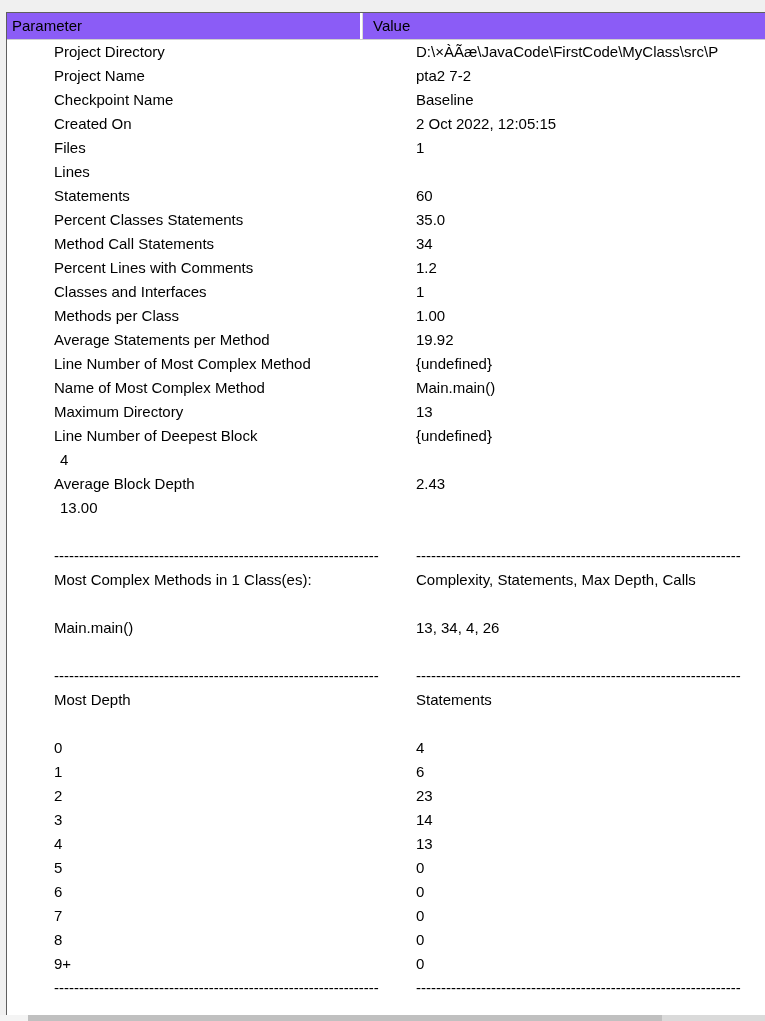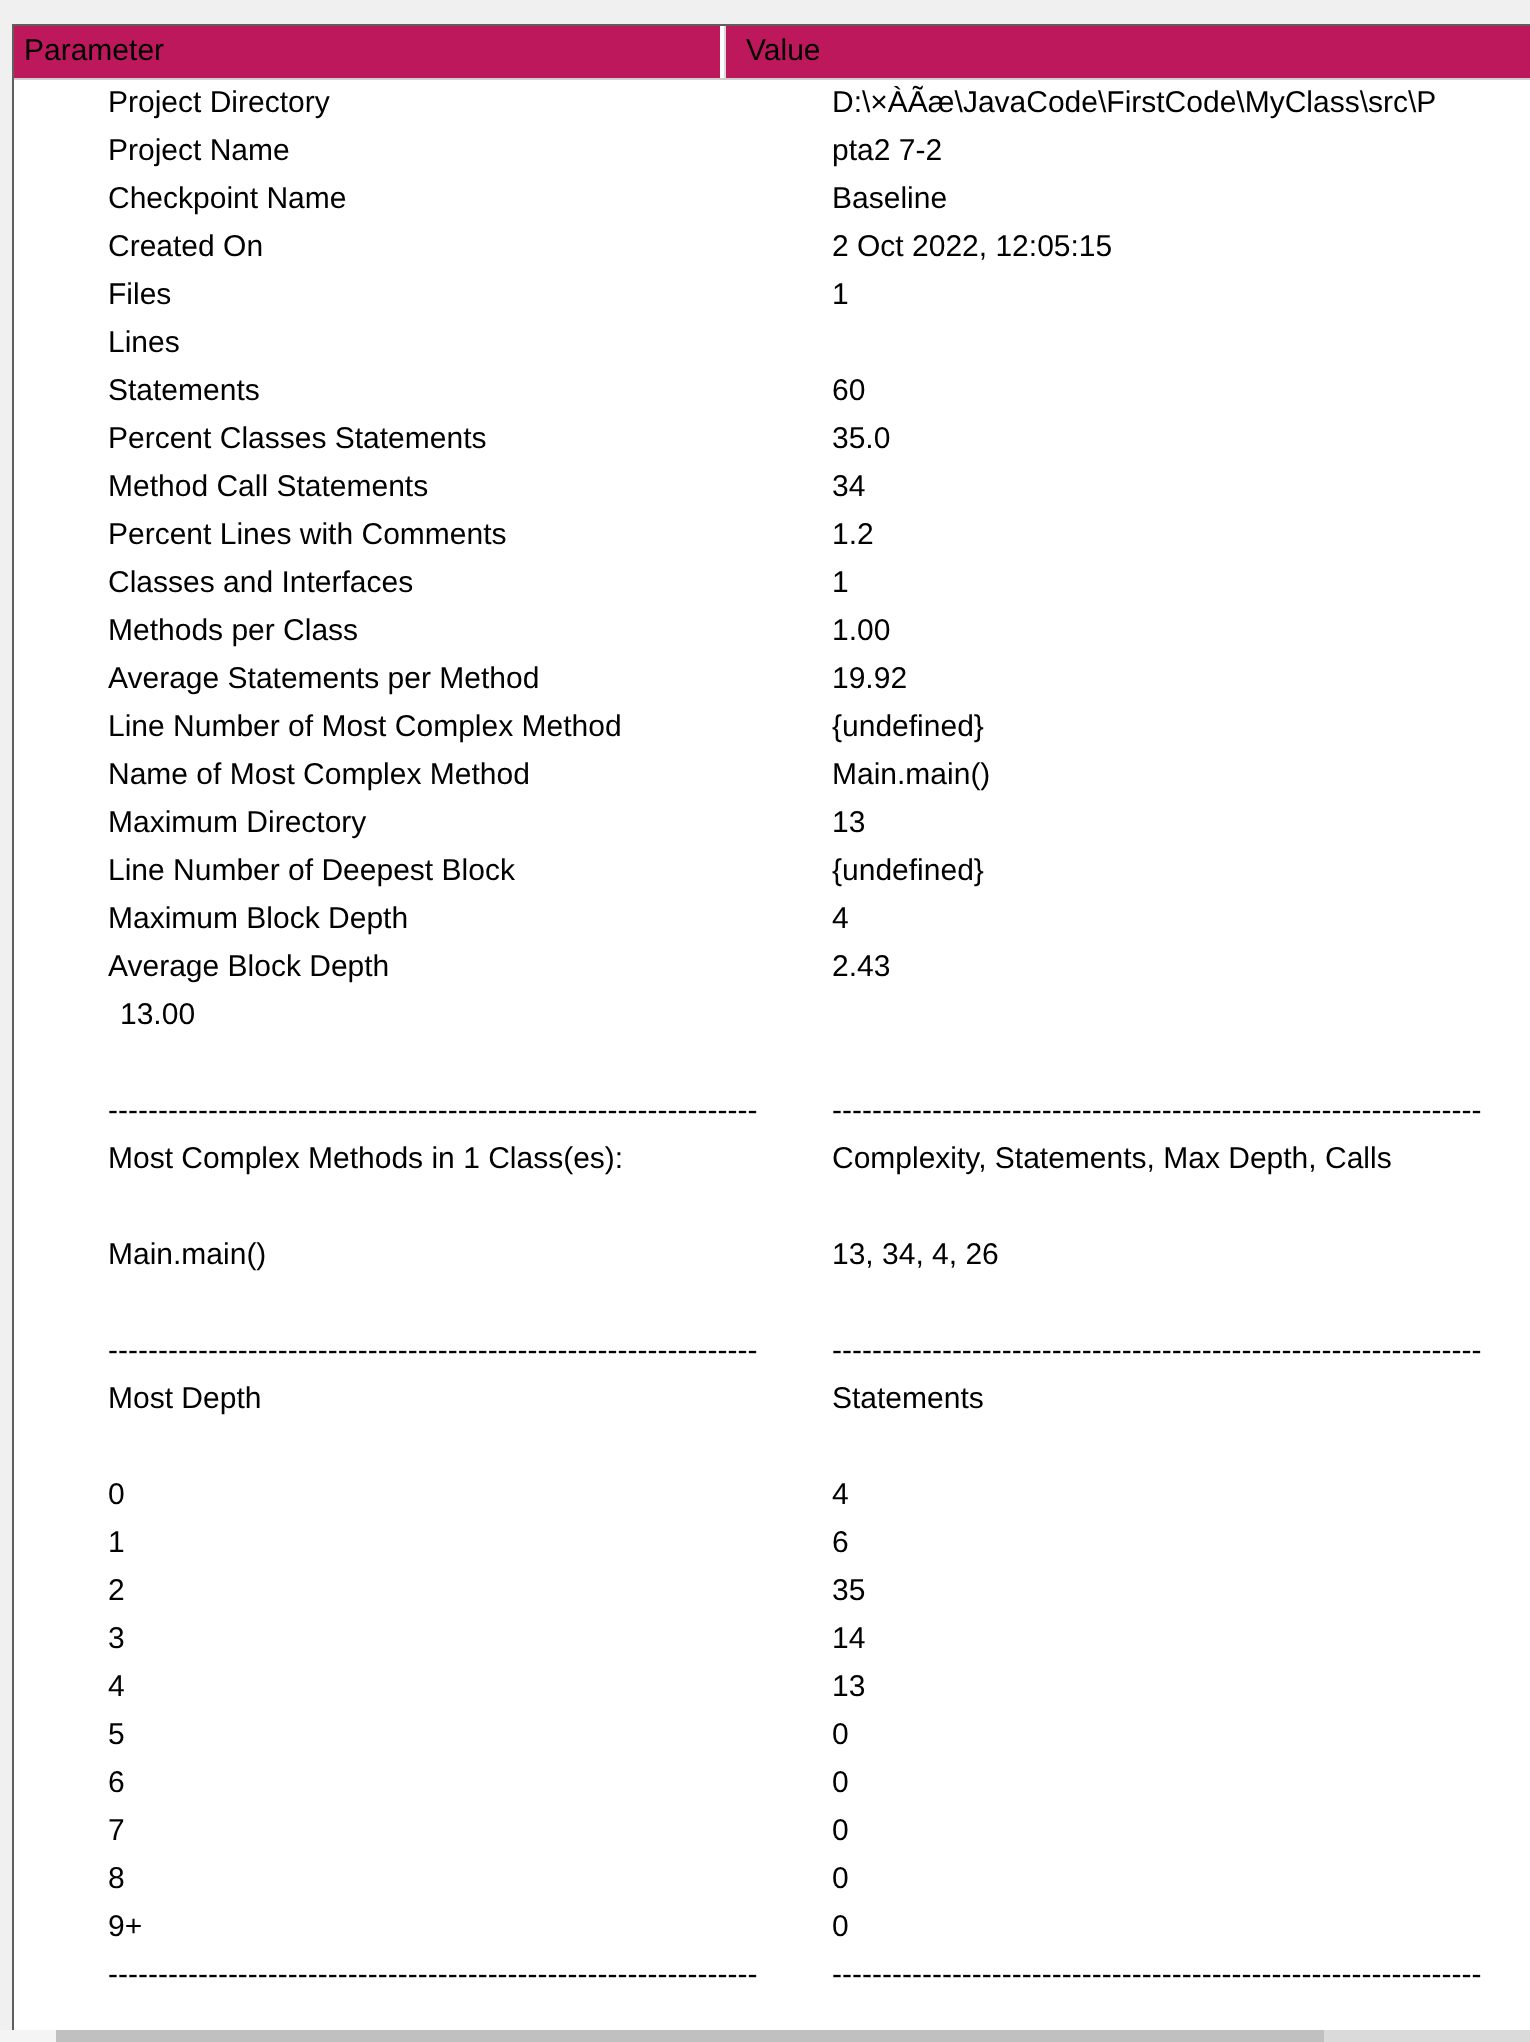--- a/index.html
+++ b/index.html
@@ -19,21 +19,21 @@
     right: 0;
     bottom: 5px;
     background: #ffffff;
     border-left: 1px solid #5f5f5f;
     border-top: 1px solid #5f5f5f;
     overflow: hidden;
   }
   .hdr {
     display: flex;
     height: 26px;
-    background: #be185d;
+    background: #8b5cf6;
     border-bottom: 1px solid #cfcfcf;
     font-size: 15px;
     line-height: 26px;
     white-space: nowrap;
   }
   .hdr .hc1 {
     width: 350px;
     flex: none;
     padding-left: 5px;
     border-right: 1px solid #d9d9d9;
@@ -157,21 +157,20 @@
       </div>
       <div class="row">
         <div class="c1">Maximum Directory</div>
         <div class="c2">13</div>
       </div>
       <div class="row">
         <div class="c1">Line Number of Deepest Block</div>
         <div class="c2">{undefined}</div>
       </div>
       <div class="row">
-        <div class="c1">Maximum Block Depth</div>
         <div class="c2">4</div>
       </div>
       <div class="row">
         <div class="c1">Average Block Depth</div>
         <div class="c2">2.43</div>
       </div>
       <div class="row">
         <div class="c2">13.00</div>
       </div>
       <div class="row">
@@ -213,21 +212,21 @@
       <div class="row">
         <div class="c1">0</div>
         <div class="c2">4</div>
       </div>
       <div class="row">
         <div class="c1">1</div>
         <div class="c2">6</div>
       </div>
       <div class="row">
         <div class="c1">2</div>
-        <div class="c2">35</div>
+        <div class="c2">23</div>
       </div>
       <div class="row">
         <div class="c1">3</div>
         <div class="c2">14</div>
       </div>
       <div class="row">
         <div class="c1">4</div>
         <div class="c2">13</div>
       </div>
       <div class="row">

